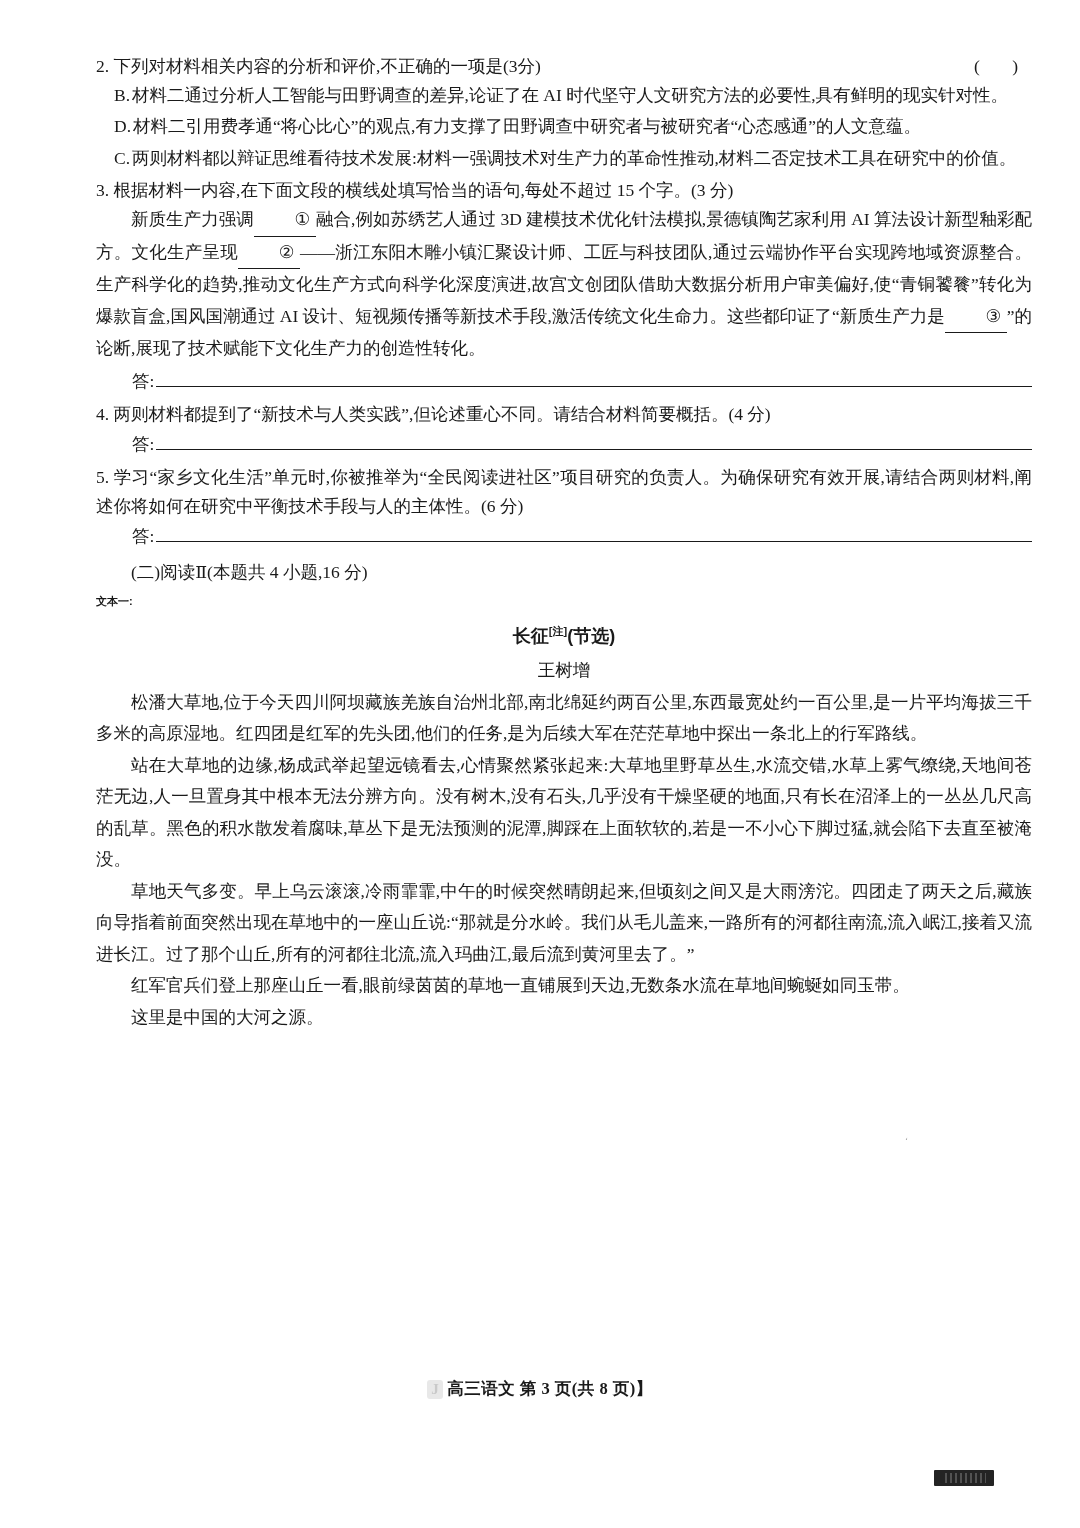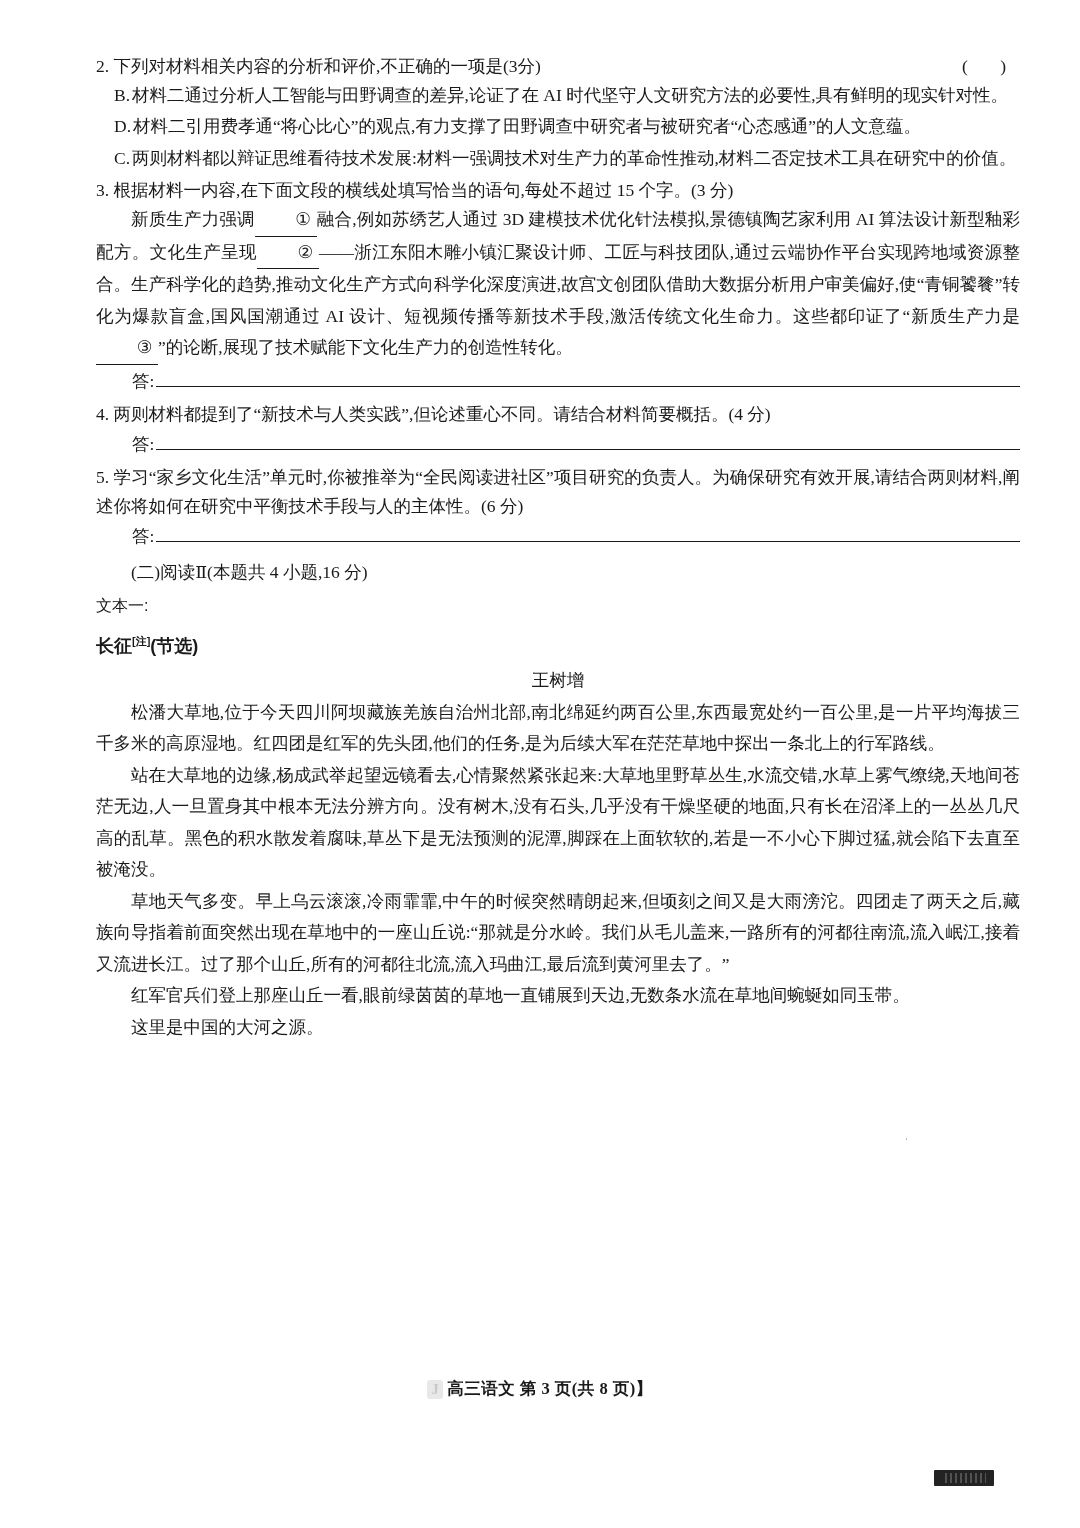--- a/index.html
+++ b/index.html
@@ -13,21 +13,21 @@
     font-family: "Liberation Serif", "DejaVu Serif", serif;
     color: #1a1a1a;
     position: relative;
     overflow: hidden;
   }
   .page {
     position: absolute;
     left: 0; top: 0;
     width: 1080px;
     height: 1528px;
-    padding: 52px 60px 0 96px;
+    padding: 52px 48px 0 96px;
     box-sizing: border-box;
   }
   .q-block { margin-bottom: 2px; }
 
   .q-stem {
     font-size: 17.5px;
     line-height: 1.62;
     position: relative;
     text-align: justify;
   }
@@ -75,27 +75,27 @@
     border-bottom: 1px solid #1a1a1a;
     height: 0.95em;
     margin-left: 2px;
   }
   .section-head {
     font-size: 17.5px;
     line-height: 1.95;
     text-indent: 2em;
   }
   .bold-label {
-    font-size: 16px;
+    font-size: 11px;
     line-height: 2.0;
-    font-weight: normal;
+    font-weight: bold;
     font-family: "Liberation Sans", sans-serif;
   }
   .title {
-    text-align: left;
+    text-align: center;
     font-size: 18px;
     font-weight: bold;
     line-height: 2.0;
     font-family: "Liberation Sans", sans-serif;
     margin-top: 6px;
   }
   .title .sup {
     font-size: 11px;
     vertical-align: super;
   }

